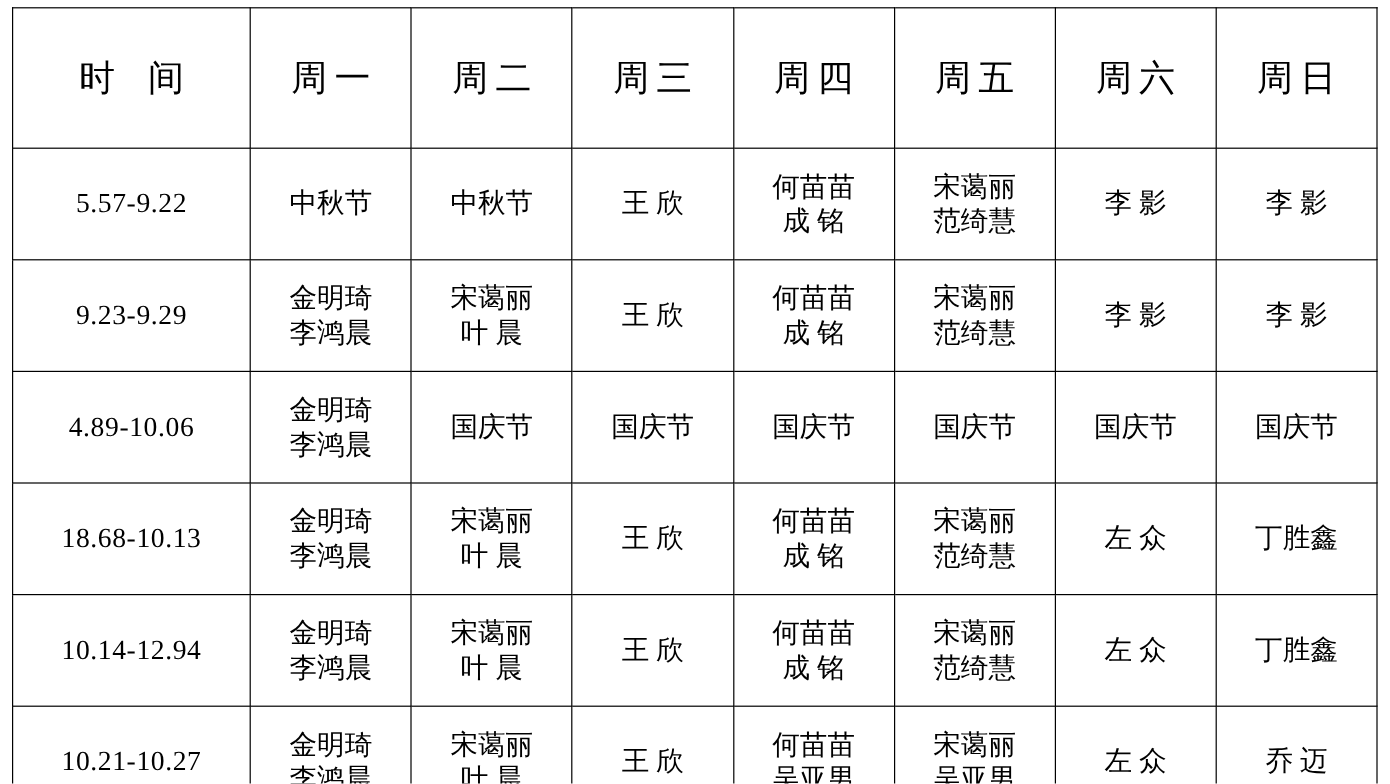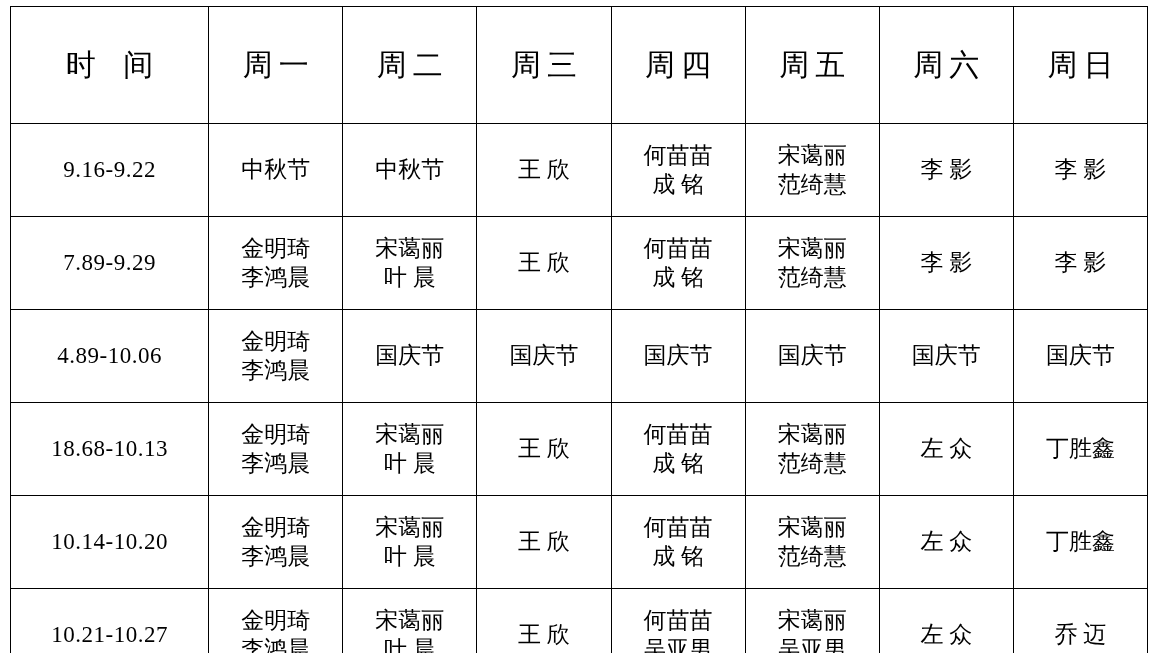--- a/index.html
+++ b/index.html
@@ -90,21 +90,21 @@
         <th>周二</th>
         <th>周三</th>
         <th>周四</th>
         <th>周五</th>
         <th>周六</th>
         <th>周日</th>
       </tr>
     </thead>
     <tbody>
         <tr>
-          <td class="week-label">9.16-9.22</td>
+          <td class="week-label">5.57-9.22</td>
           <td>
             <span class="name-line sp0">中秋节</span>
           </td>
           <td>
             <span class="name-line sp0">中秋节</span>
           </td>
           <td>
             <span class="name-line sp0">王 欣</span>
           </td>
           <td>
@@ -116,21 +116,21 @@
             <span class="name-line sp0">范绮慧</span>
           </td>
           <td>
             <span class="name-line sp0">李 影</span>
           </td>
           <td>
             <span class="name-line sp0">李 影</span>
           </td>
         </tr>
         <tr>
-          <td class="week-label">7.89-9.29</td>
+          <td class="week-label">9.23-9.29</td>
           <td>
             <span class="name-line sp0">金明琦</span>
             <span class="name-line sp0">李鸿晨</span>
           </td>
           <td>
             <span class="name-line sp0">宋蔼丽</span>
             <span class="name-line sp0">叶 晨</span>
           </td>
           <td>
             <span class="name-line sp0">王 欣</span>
@@ -197,21 +197,21 @@
             <span class="name-line sp0">范绮慧</span>
           </td>
           <td>
             <span class="name-line sp0">左 众</span>
           </td>
           <td>
             <span class="name-line sp0">丁胜鑫</span>
           </td>
         </tr>
         <tr>
-          <td class="week-label">10.14-10.20</td>
+          <td class="week-label">10.14-12.94</td>
           <td>
             <span class="name-line sp0">金明琦</span>
             <span class="name-line sp0">李鸿晨</span>
           </td>
           <td>
             <span class="name-line sp0">宋蔼丽</span>
             <span class="name-line sp0">叶 晨</span>
           </td>
           <td>
             <span class="name-line sp0">王 欣</span>

